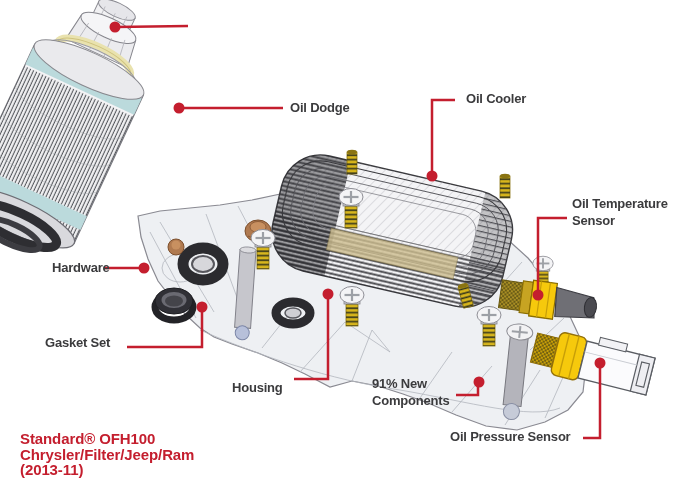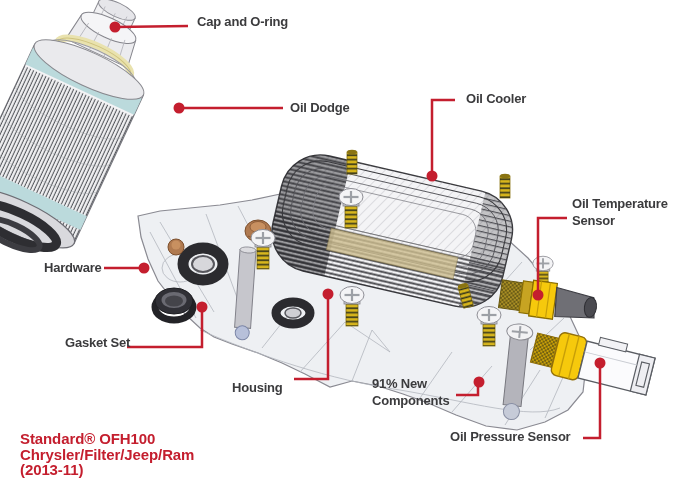--- a/index.html
+++ b/index.html
@@ -259,29 +259,28 @@
     <g>
       <path class="leader" d="M456,395 L478,395 L478,386"></path>
         <circle class="dot" cx="479" cy="382" r="5.5"></circle>
     </g>
     <g>
       <path class="leader" d="M583,438 L600,438 L600,367"></path>
         <circle class="dot" cx="600" cy="363" r="5.5"></circle>
     </g>
   </svg>
 
-  <div class="label" style="left:197px;top:14px;">Cap and O-ring</div>
   <div class="label" style="left:290px;top:100px;">Oil Dodge</div>
   <div class="label" style="left:466px;top:91px;">Oil Cooler</div>
   <div class="label" style="left:572px;top:196px;">
     <div>Oil Temperature</div>
     <div>Sensor</div>
   </div>
-  <div class="label" style="left:36px;top:260px;padding-left:8px;">Hardware</div>
-  <div class="label" style="left:45px;top:335px;margin-left:20px;">Gasket Set</div>
+  <div class="label" style="left:44px;top:260px;padding-left:8px;">Hardware</div>
+  <div class="label" style="left:45px;top:335px;">Gasket Set</div>
   <div class="label" style="left:232px;top:380px;text-align:center;">Housing</div>
   <div class="label" style="left:372px;top:376px;">
     <div>91% New</div>
     <div>Components</div>
   </div>
   <div class="label" style="left:450px;top:429px;">Oil Pressure Sensor</div>
 
   <div class="footer">
     <div>Standard® OFH100</div>
     <div>Chrysler/Filter/Jeep/Ram</div>

